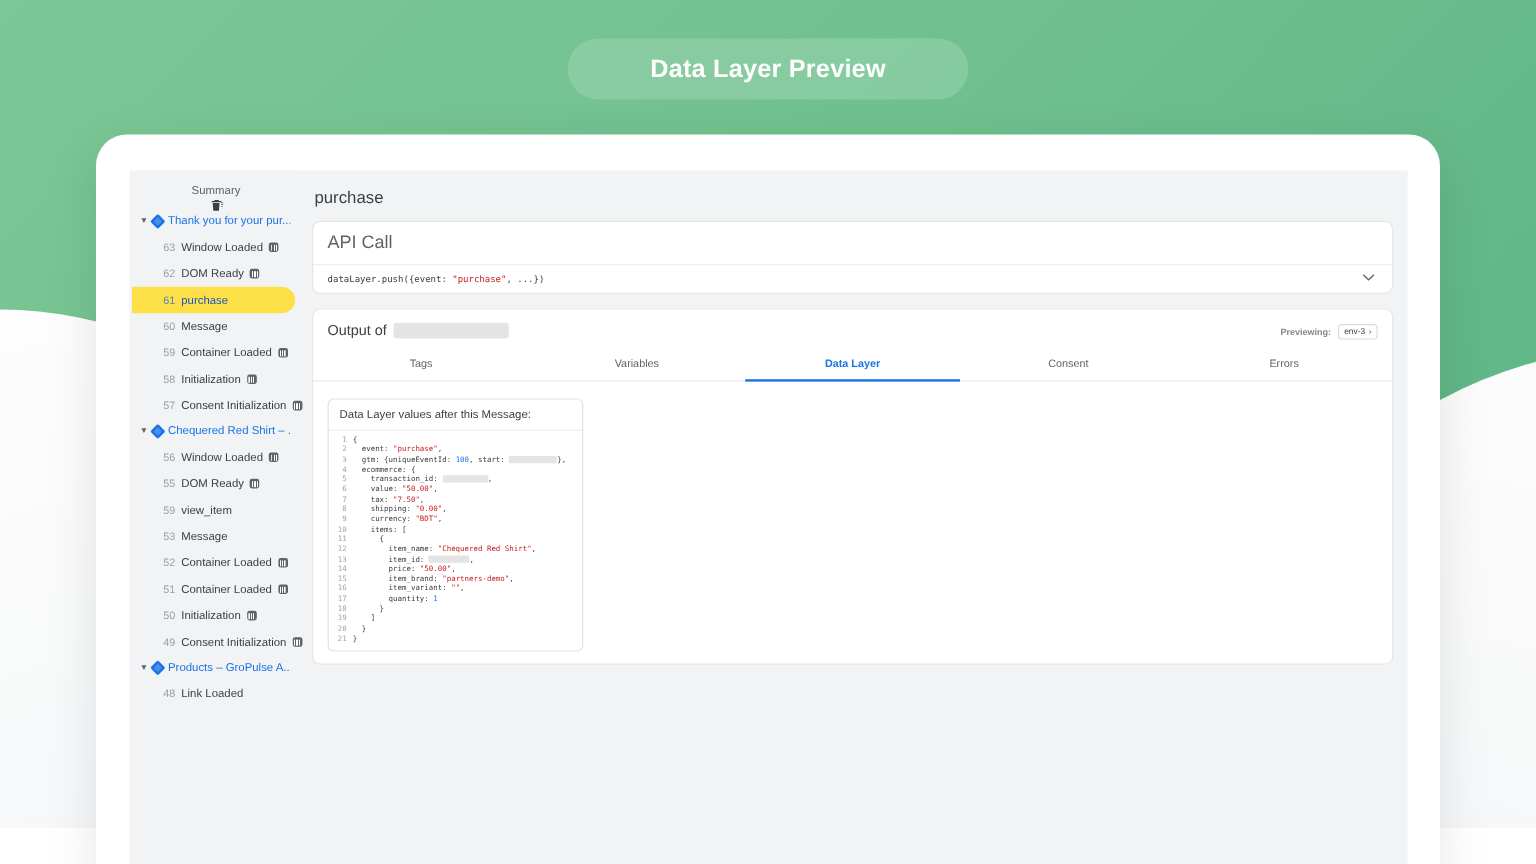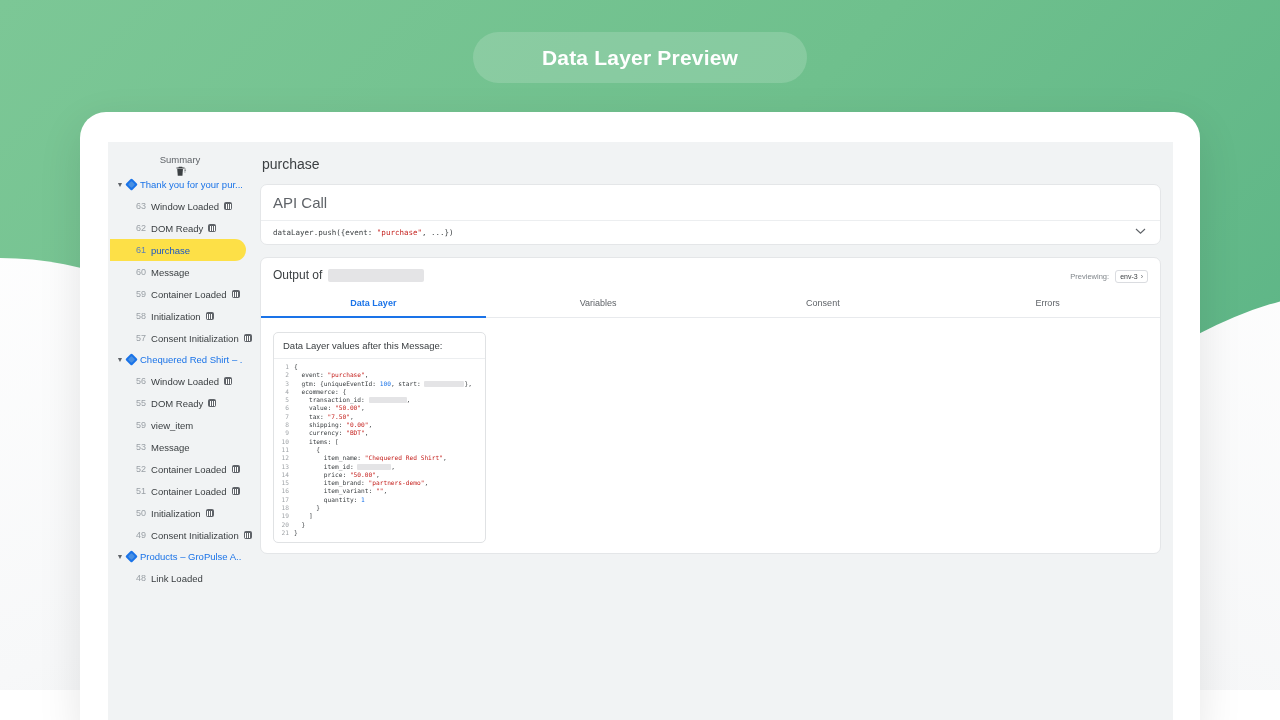--- a/index.html
+++ b/index.html
@@ -181,21 +181,21 @@
     padding: 10px 12px 4px 12px;
   }
   .out-left { display: flex; align-items: center; gap: 6px; }
   .out-left .txt { font-size: 12px; color: #3c4043; }
   .redact {
     display: inline-block;
     background: #e4e4e6; border-radius: 2px;
     height: 11px;
   }
   .out-right { display: flex; align-items: center; gap: 6px; padding-top: 2px; }
-  .prev-lbl { font-size: 7.5px; color: #80868b; }
+  .prev-lbl { font-size: 7.5px; color: #80868b; font-weight: bold; }
   .env-chip {
     border: 1px solid #dadce0; border-radius: 3px;
     padding: 2px 4px;
     display: flex; align-items: center; gap: 3px;
     cursor: pointer; background: #fff;
   }
   .env-chip .e { font-size: 7px; color: #3c4043; }
   .env-chip .a { font-size: 7px; color: #5f6368; }
 
   .tabs {
@@ -392,22 +392,23 @@
           <div class="out-right">
             <span class="prev-lbl">Previewing:</span>
             <span class="env-chip">
               <span class="e">env-3</span>
               <span class="a">›</span>
             </span>
           </div>
         </div>
 
         <div class="tabs" id="tabs">
+            <div class="tab">Tags</div>
+            <div class="tab">Variables</div>
             <div class="tab active">Data Layer</div>
-            <div class="tab">Variables</div>
             <div class="tab">Consent</div>
             <div class="tab">Errors</div>
           </div>
 
         <div class="dl-card">
           <div class="dl-hdr">Data Layer values after this Message:</div>
           <div class="code" id="code-block">
               <div class="ln">
                 <span class="no">1</span>
                 <span class="cd"><span>{</span></span>

